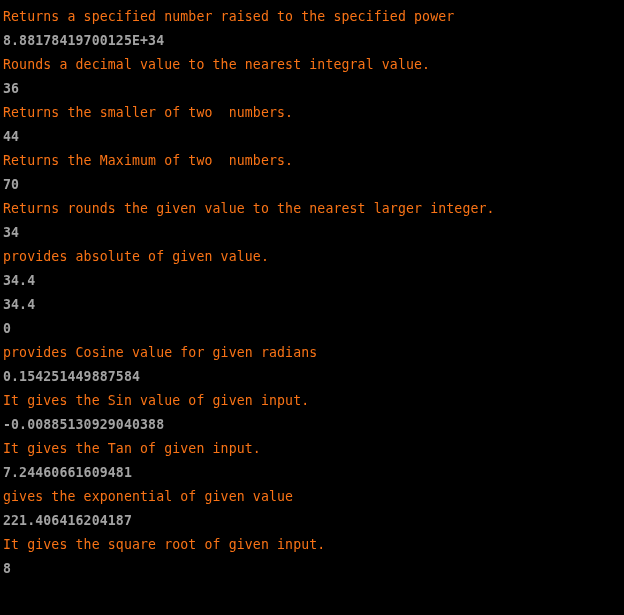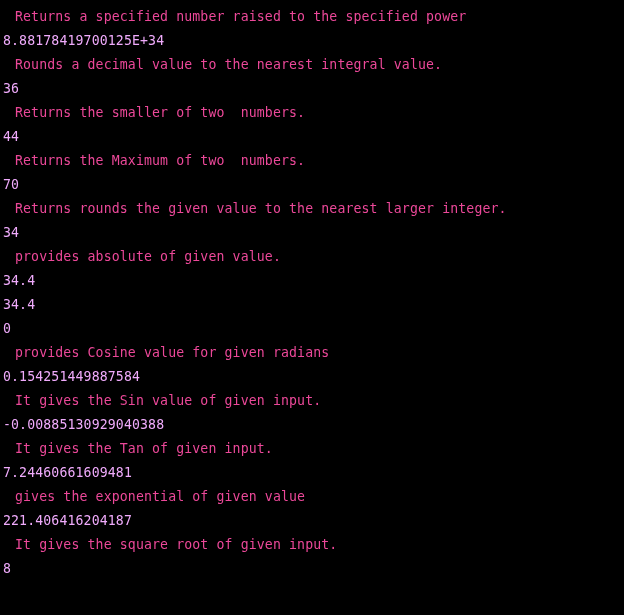--- a/index.html
+++ b/index.html
@@ -33,25 +33,25 @@
     display: block;
     height: 24px;
     line-height: 24px;
     font-size: 13.2px;
     letter-spacing: 0.12px;
     white-space: pre;
     color: #c6c6c6;
     font-family: "DejaVu Sans Mono", "Liberation Mono", monospace;
   }
   .console-line.value {
-    color: #f0abfc;
+    color: #a3a3a3;
+    font-weight: bold;
   }
   .console-line.desc {
-    color: #ec4899;
-    margin-left: 12px;
+    color: #f97316;
   }
   #caret-row {
     display: block;
     height: 24px;
   }
 </style>
 </head>
 <body>
 
 <div id="console-window">

